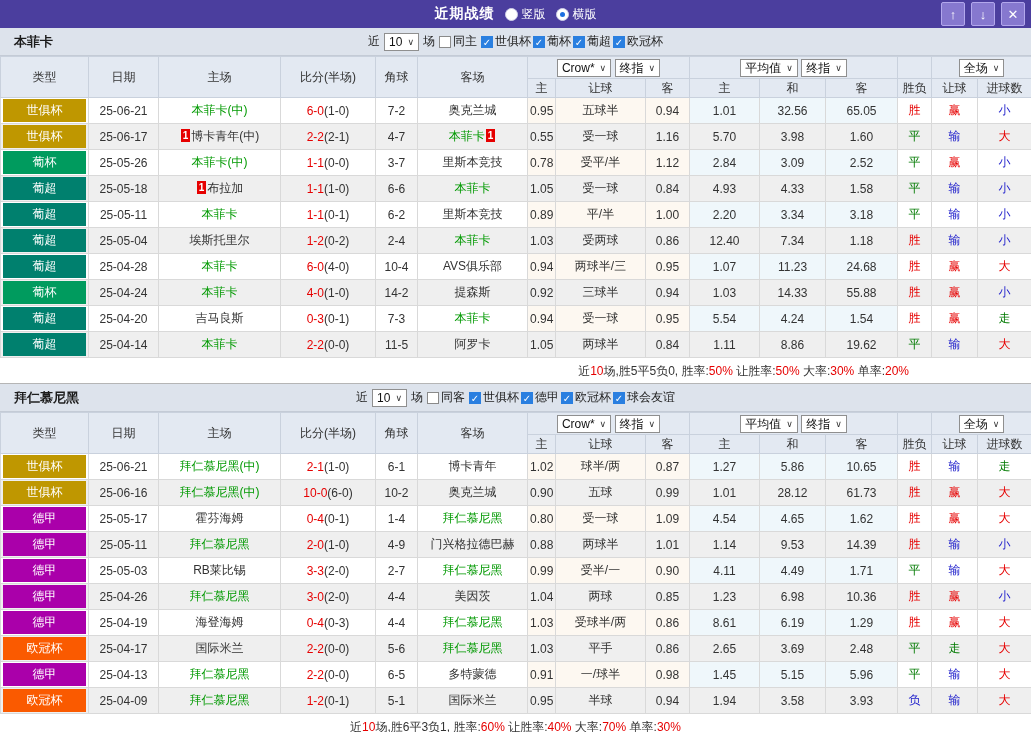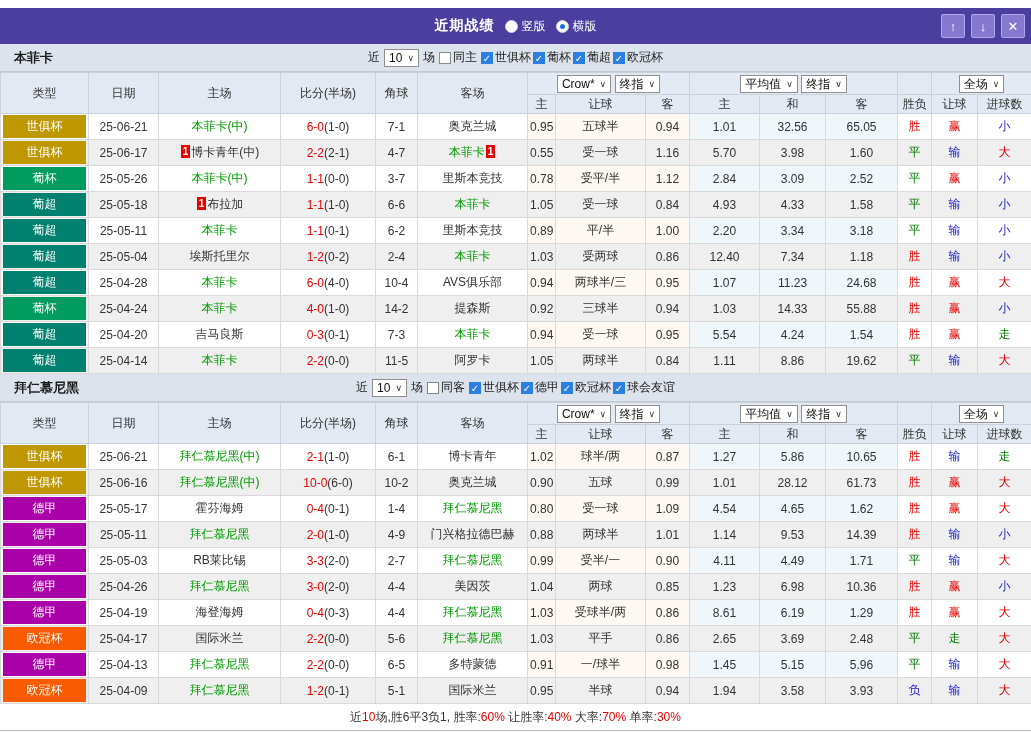--- a/index.html
+++ b/index.html
@@ -1,18 +1,18 @@
 <!DOCTYPE html>
 <html><head>
 <meta charset="utf-8">
 <style>
   html,body{margin:0;padding:0;background:#cfd4dc;font-family:"Liberation Sans","DejaVu Sans",sans-serif;}
   .app{width:1031px;height:732px;background:#fff;position:relative;overflow:hidden;margin:0 auto;}
   
-  .titlebar{height:36px;background:#4b3e9e;position:relative;display:flex;align-items:center;color:#fff;margin-top:8px;}
+  .titlebar{height:28px;background:#4b3e9e;position:relative;display:flex;align-items:center;color:#fff;}
   .title-group{position:absolute;left:0;right:0;top:0;bottom:0;display:flex;justify-content:center;align-items:center;gap:10px;}
   .page-title{font-size:14px;font-weight:bold;letter-spacing:1px;}
   .radio-label{display:inline-flex;align-items:center;gap:4px;font-size:12px;cursor:pointer;}
   .radio{width:13px;height:13px;border-radius:50%;background:#fff;border:1px solid #cfcfe8;box-sizing:border-box;position:relative;}
   .radio.selected::after{content:"";position:absolute;left:3px;top:3px;right:3px;bottom:3px;border-radius:50%;background:#1d6fe0;}
   .tb-buttons{margin-left:auto;display:flex;gap:6px;padding-right:6px;z-index:2;}
   .tb-btn{width:22px;height:22px;background:#8678cf;border:1px solid #b2a7ec;color:#fff;font-size:13px;font-weight:bold;display:flex;align-items:center;justify-content:center;border-radius:2px;cursor:pointer;}
   
   .section-header{height:27px;background:#dde3ec;border-bottom:1px solid #c4cbd6;position:relative;display:flex;align-items:center;}
   .team-name{font-size:13px;font-weight:bold;color:#1c1c1c;padding-left:14px;z-index:2;}
@@ -166,21 +166,21 @@
         </tr>
       </thead>
       <tbody>
           <tr class="odd">
             <td>
               <span class="badge" style="background: rgb(191, 151, 0);">世俱杯</span>
             </td>
             <td>25-06-21</td>
             <td><span class="team-green">本菲卡(中)</span></td>
             <td><span class="score-main">6-0</span><span class="half">(1-0)</span></td>
-            <td>7-1</td>
+            <td>7-2</td>
             <td><span>奥克兰城</span></td>
             <td class="let">0.95</td>
             <td class="let">五球半</td>
             <td class="let">0.94</td>
             <td class="avg">1.01</td>
             <td class="avg">32.56</td>
             <td class="avg">65.05</td>
             <td><span style="color: rgb(230, 0, 0);">胜</span></td>
             <td><span style="color: rgb(230, 0, 0);">赢</span></td>
             <td><span style="color: rgb(34, 34, 204);">小</span></td>
@@ -351,20 +351,21 @@
             <td class="let">0.84</td>
             <td class="avg">1.11</td>
             <td class="avg">8.86</td>
             <td class="avg">19.62</td>
             <td><span style="color: rgb(0, 122, 0);">平</span></td>
             <td><span style="color: rgb(34, 34, 204);">输</span></td>
             <td><span style="color: rgb(230, 0, 0);">大</span></td>
           </tr>
         </tbody>
     </table>
+    <div class="summary right"><span>近</span><span class="red">10</span><span>场,胜5平5负0, 胜率:</span><span class="red">50%</span><span> 让胜率:</span><span class="red">50%</span><span> 大率:</span><span class="red">30%</span><span> 单率:</span><span class="red">20%</span></div>
   </div>
 
   <div class="section">
     <div class="section-header">
       <span class="team-name">拜仁慕尼黑</span>
       <div class="filters">
         <span>近</span>
         <span class="select">
             <span>10</span>
             <span class="arrow">∨</span>

